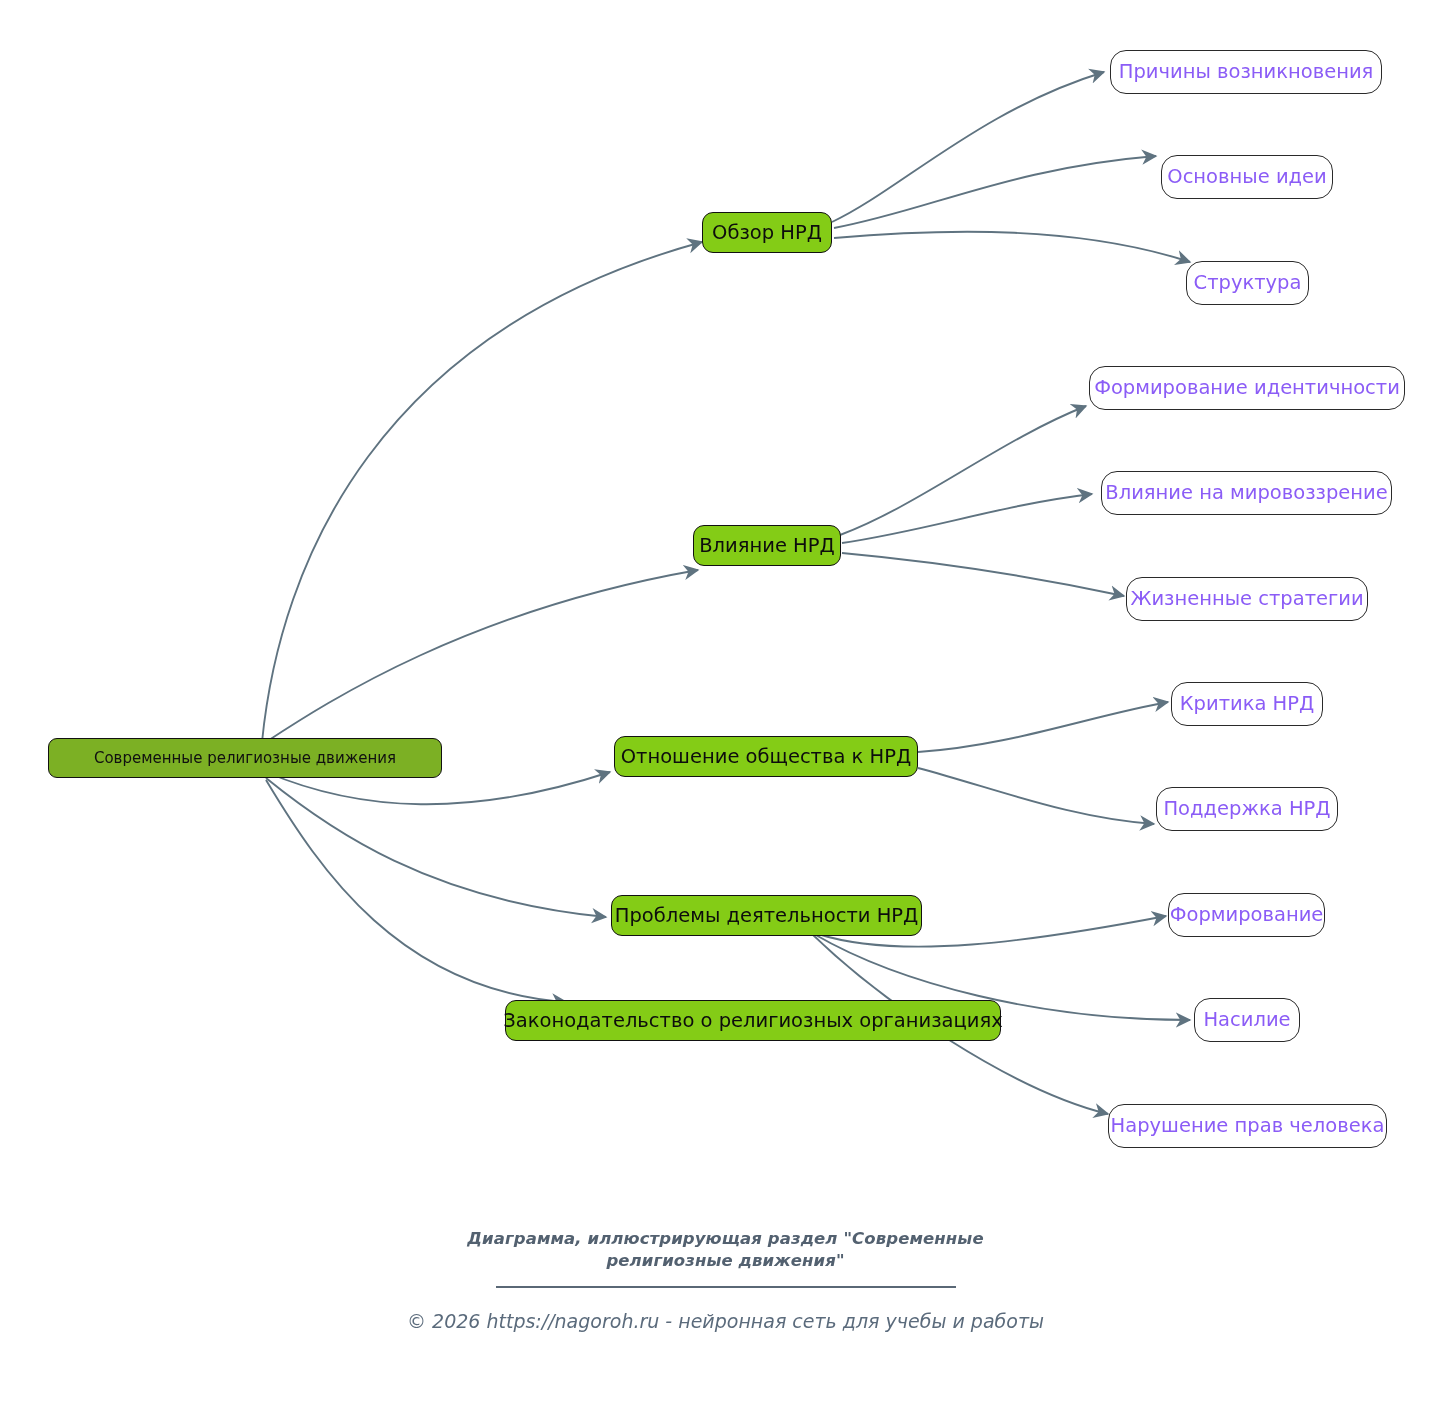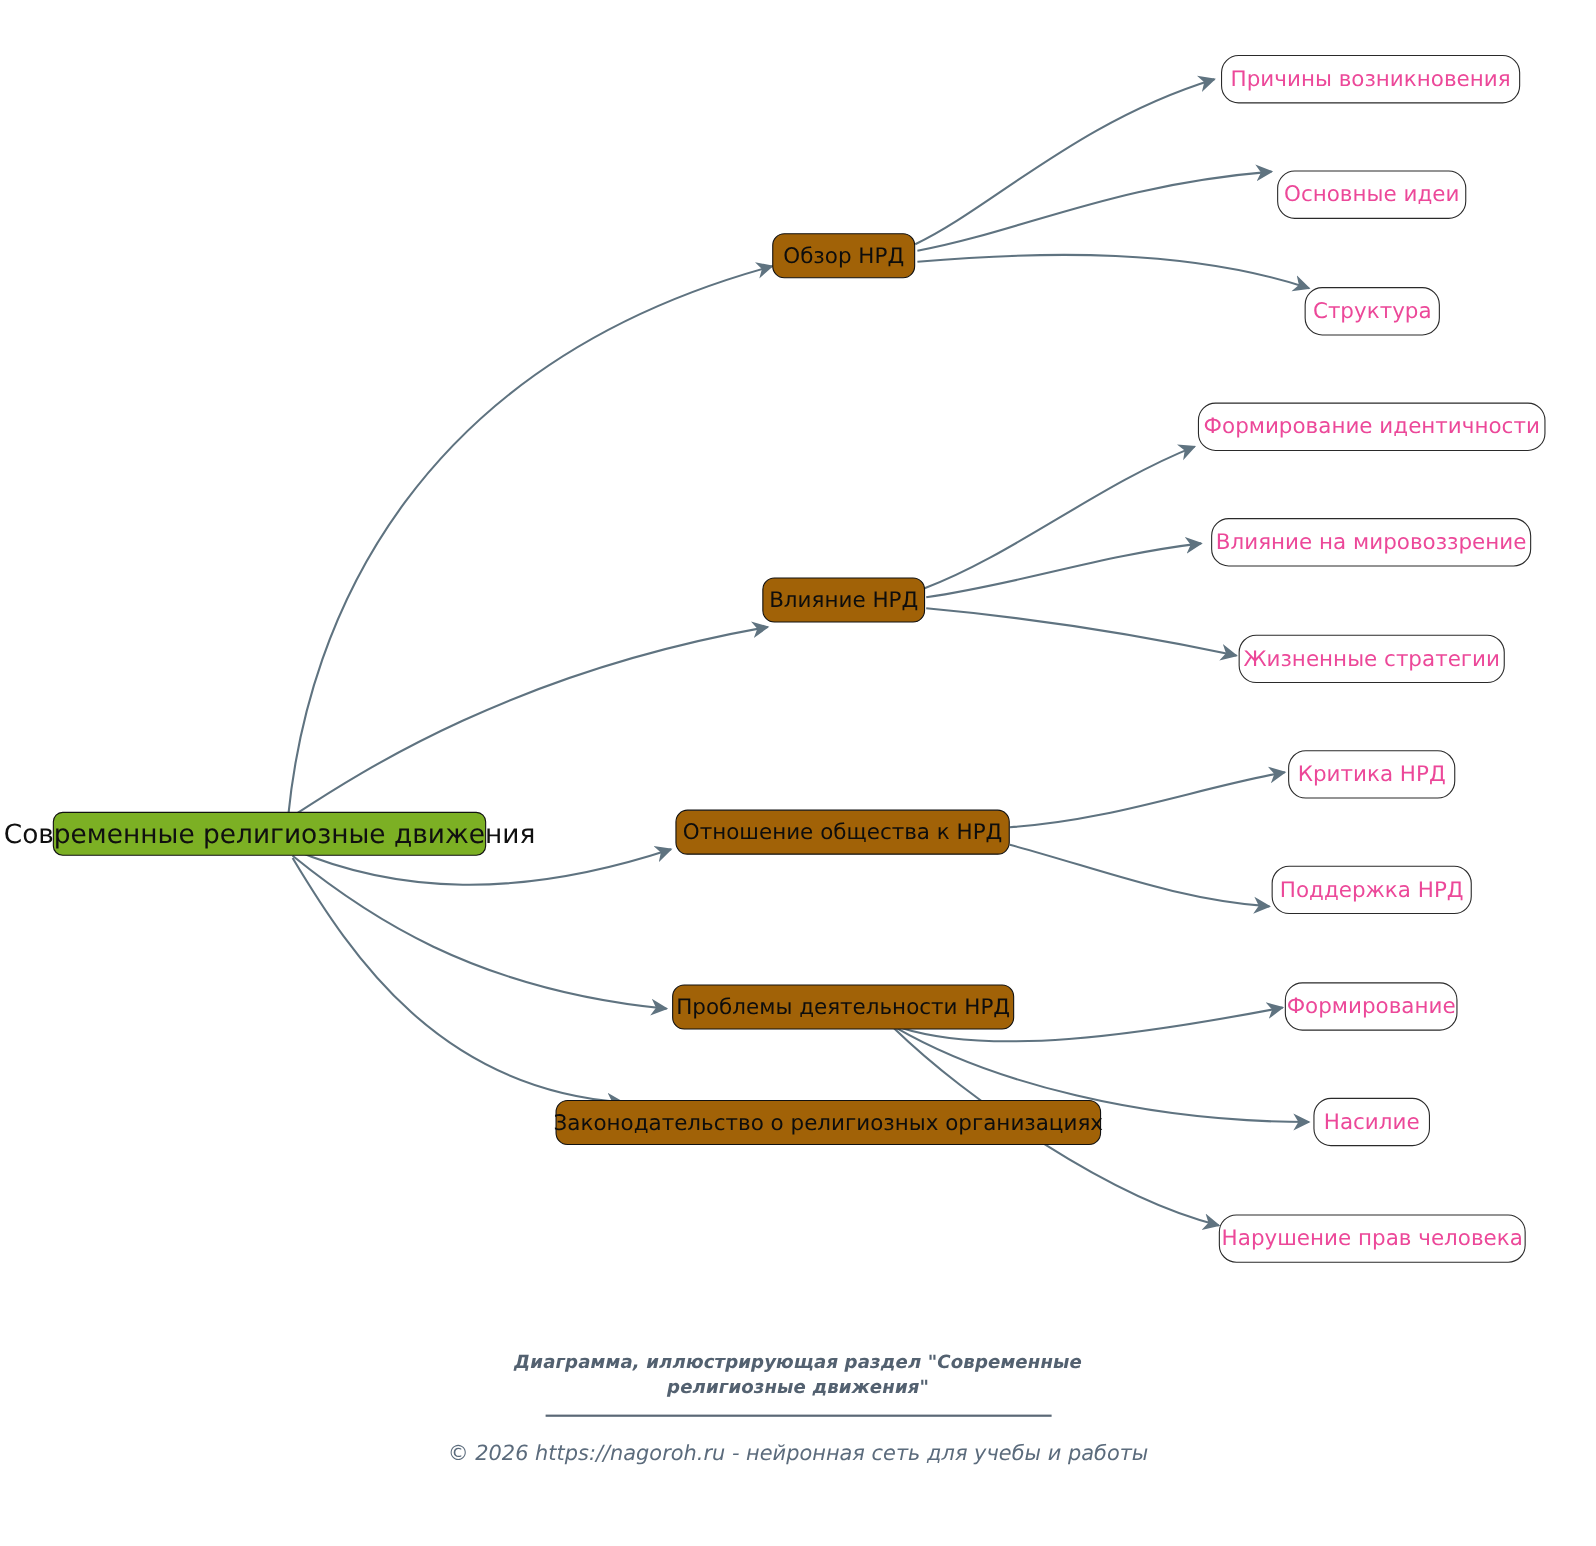--- a/index.html
+++ b/index.html
@@ -44,40 +44,40 @@
     display: block;
     white-space: nowrap;
   }
 
   
   .node.root {
     background: #7CB024;
     border: 1.6px solid #111111;
     border-radius: 9px;
     color: #101010;
-    font-size: 24px;
+    font-size: 15px;
     padding: 0 18px;
   }
 
   
   .node.branch {
-    background: #a16207;
+    background: #84cc16;
     border: 1.6px solid #111111;
     border-radius: 11px;
     color: #0d0d0d;
     font-size: 19.5px;
     padding: 0 18px;
   }
 
   
   .node.leaf {
     background: #ffffff;
     border: 1.6px solid #2a2a2a;
     border-radius: 16px;
-    color: #ec4899;
+    color: #8b5cf6;
     font-size: 19.5px;
     padding: 0 18px;
   }
 
   #footer {
     position: absolute;
     left: 0;
     top: 1228px;
     width: 1451px;
     text-align: center;

